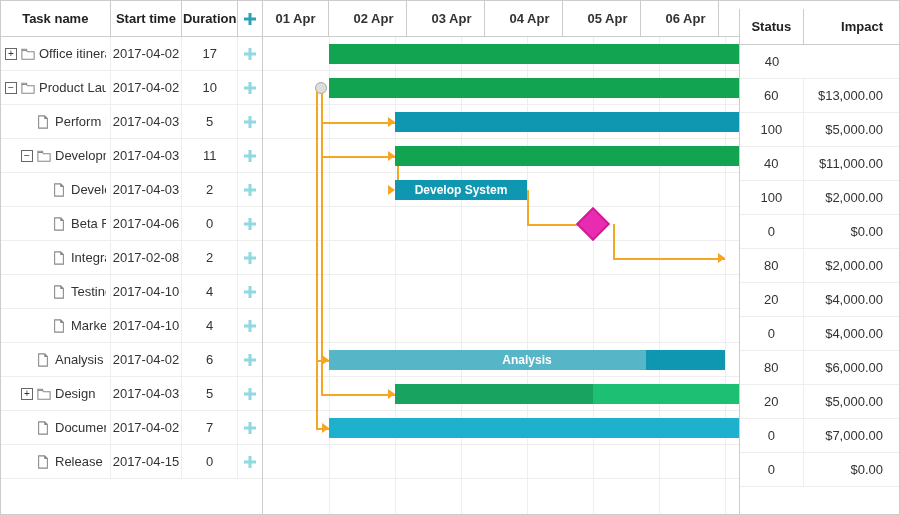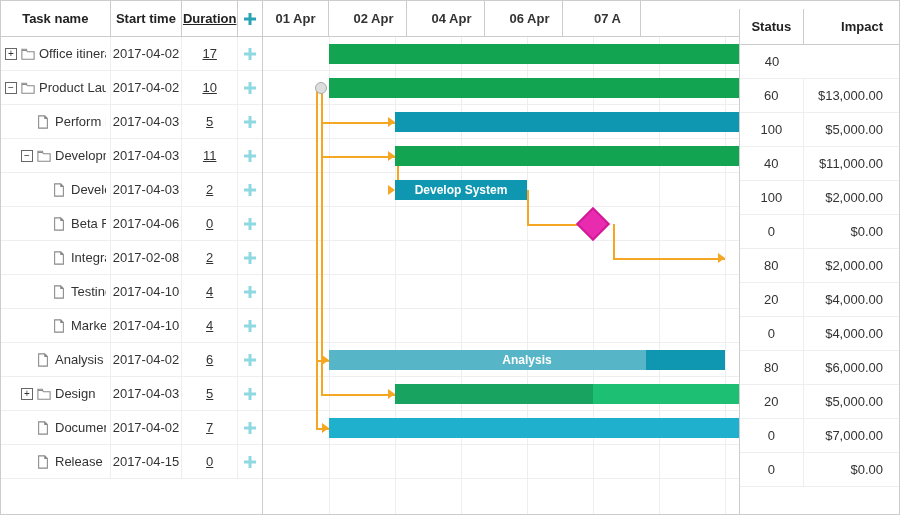--- a/index.html
+++ b/index.html
@@ -15,21 +15,21 @@
 .header-cell { display: flex; align-items: center; justify-content: center; font-weight: bold; border-right: 1px solid #ccc; font-size: 13px; color: #222; }
 .header-cell:last-child { border-right: none; }
 
 .body-rows { }
 .data-row { display: flex; height: 34px; align-items: center; border-bottom: 1px solid #eee; }
 .cell { display: flex; align-items: center; border-right: 1px solid #eee; height: 100%; padding: 0 4px; overflow: hidden; white-space: nowrap; font-size: 13px; color: #333; }
 .cell:last-child { border-right: none; }
 
 .col-name { width: 110px; }
 .col-start { width: 72px; justify-content: center; }
-.col-dur { width: 56px; justify-content: center; text-decoration: underline; }
+.col-dur { width: 56px; justify-content: center; }
 .col-add { width: 24px; justify-content: center; }
 .col-status { width: 64px; justify-content: center; }
 .col-impact { width: 96px; justify-content: flex-end; padding-right: 16px; }
 
 .tree-toggle { width: 12px; height: 12px; border: 1px solid #666; display: inline-flex; align-items: center; justify-content: center; font-size: 10px; line-height: 1; margin-right: 4px; cursor: pointer; flex-shrink: 0; background: #fff; }
 .tree-spacer { display: inline-block; width: 16px; flex-shrink: 0; }
 
 .folder-icon, .file-icon { width: 14px; height: 14px; margin-right: 4px; flex-shrink: 0; }
 .folder-icon svg, .file-icon svg { display: block; }
 
@@ -348,21 +348,23 @@
                 </svg></span>
             </div>
           </div>
         </div>
     </div>
 
     <div class="chart-area">
       <div class="timeline-header" id="timeline-header">
           <div class="timeline-col">01 Apr</div>
           <div class="timeline-col">02 Apr</div>
+          <div class="timeline-col">03 Apr</div>
           <div class="timeline-col">04 Apr</div>
+          <div class="timeline-col">05 Apr</div>
           <div class="timeline-col">06 Apr</div>
           <div class="timeline-col">07 A</div>
         </div>
       <div class="timeline-body" id="timeline-body">
           <div class="timeline-row">
             <div class="bar bar-green" style="left: 66px; width: 1320px;">
               <span style="position: relative; z-index: 1;"></span>
             </div>
           </div>
           <div class="timeline-row">

